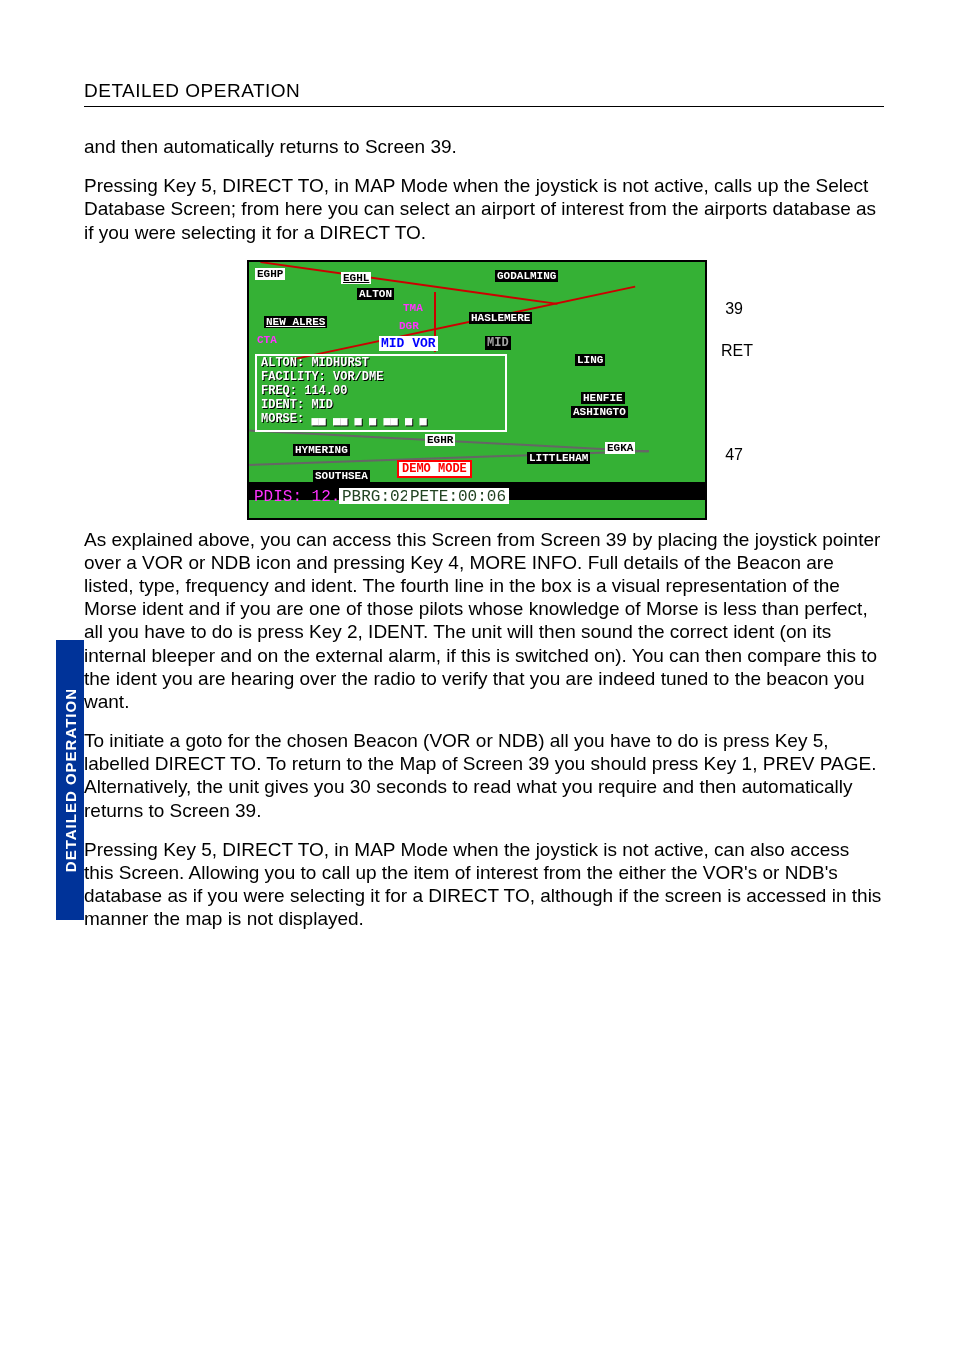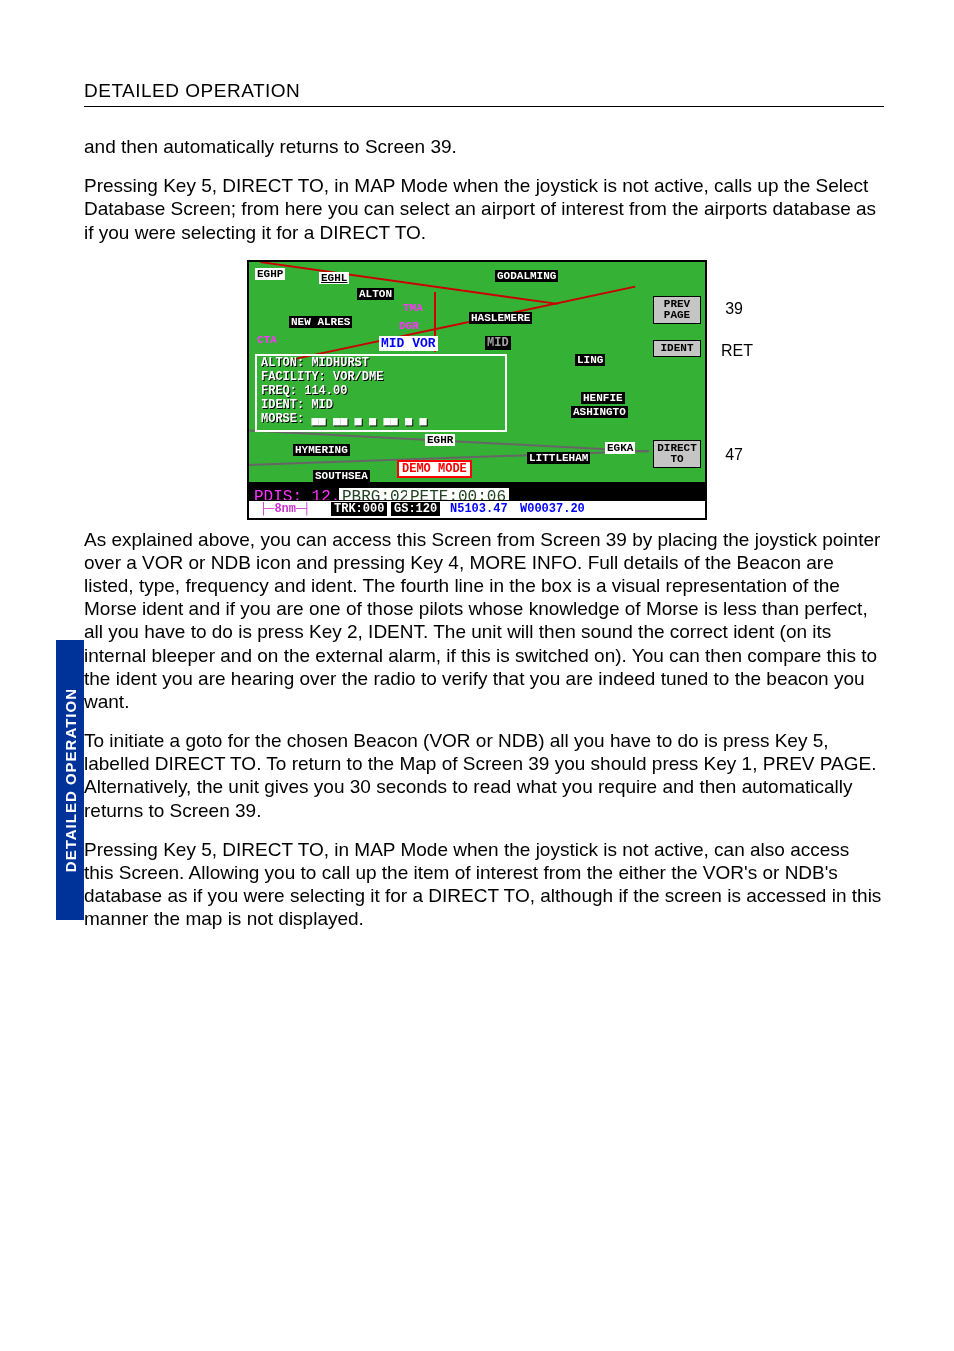--- a/index.html
+++ b/index.html
@@ -57,26 +57,26 @@
   <div class="figure-wrap" style="position:relative;">
     <div class="dev">
 
       <div class="redline" style="left:10px; top:20px; width:300px; transform:rotate(8deg);"></div>
       <div class="redline" style="left:40px; top:60px; width:350px; transform:rotate(-12deg);"></div>
       <div class="redv" style="left:185px; top:30px; height:60px;"></div>
       <div class="road" style="left:0; top:178px; width:400px; transform:rotate(3deg);"></div>
       <div class="road" style="left:0; top:195px; width:400px; transform:rotate(-2deg);"></div>
 
       <span class="chip white" style="left:6px; top:6px;">EGHP</span>
-      <span class="chip white" style="left:70px; top:10px;text-decoration:underline;">EGHL</span>
+      <span class="chip white" style="left:92px; top:10px;text-decoration:underline;">EGHL</span>
       <span class="chip" style="left:246px; top:8px;">GODALMING</span>
       <span class="chip" style="left:108px; top:26px;">ALTON</span>
       <span class="chip" style="color:#f3f; background:transparent; left:152px; top:40px;">TMA</span>
       <span class="chip" style="left:220px; top:50px;">HASLEMERE</span>
-      <span class="chip" style="left:40px; top:54px;">NEW ALRES</span>
+      <span class="chip" style="left:15px; top:54px;text-decoration:underline;">NEW ALRES</span>
       <span class="chip" style="color:#f3f; background:transparent; left:148px; top:58px;">DGR</span>
       <span class="chip" style="color:#f3f; background:transparent; left:6px; top:72px;">CTA</span>
       <span class="chip" style="left:326px; top:92px;">LING</span>
       <span class="chip" style="left:332px; top:130px;">HENFIE</span>
       <span class="chip" style="left:322px; top:144px;">ASHINGTO</span>
       <span class="chip white" style="left:176px; top:172px;">EGHR</span>
       <span class="chip white" style="left:356px; top:180px;">EGKA</span>
       <span class="chip" style="left:278px; top:190px;">LITTLEHAM</span>
       <span class="chip" style="left:44px; top:182px;">HYMERING</span>
       <span class="chip" style="left:64px; top:208px;">SOUTHSEA</span>
@@ -87,39 +87,25 @@
       <div class="infobox">
         <div class="row">ALTON: MIDHURST</div>
         <div class="row">FACILITY: VOR/DME</div>
         <div class="row">FREQ: 114.00</div>
         <div class="row">IDENT: MID</div>
         <div class="row">MORSE: ▄▄ ▄▄   ▄ ▄   ▄▄ ▄ ▄</div>
       </div>
 
       <div class="demomode">DEMO MODE</div>
 
-      <div class="softcol">
-        <div class="soft sofA"><span style="white-space:pre;">PREV
-PAGE</span></div>
-        <div class="soft sofB"><span>IDENT</span></div>
-        <div class="soft sofC"><span style="white-space:pre;">DIRECT
-TO</span></div>
-      </div>
 
       <div class="bar1">
         <span class="seg p" style="left:2px;">PDIS: 12.7</span>
         <span class="seg w" style="left:90px;">PBRG:026</span>
         <span class="seg w" style="left:158px;">PETE:00:06</span>
-      </div>
-      <div class="bar2">
-        <span class="cell" style="left:8px; color:#c3c;">├─<span>8nm</span>─┤</span>
-        <span class="cell cellk" style="left:82px;">TRK:000</span>
-        <span class="cell cellk" style="left:142px;">GS:120</span>
-        <span class="cell" style="left:198px;">N5103.47</span>
-        <span class="cell" style="left:268px;">W00037.20</span>
       </div>
     </div>
 
     <span class="outer-label" style="right:-36px; top:40px;">39</span>
     <span class="outer-label" style="right:-46px; top:82px;">RET</span>
     <span class="outer-label" style="right:-36px; top:186px;">47</span>
   </div>
 
 
   <p class="body-text">As explained above, you can access this Screen from Screen 39 by placing the joystick pointer over a VOR or NDB icon and pressing Key 4, MORE INFO.  Full details of the Beacon are listed, type, frequency and ident.  The fourth line in the box is a visual representation of the Morse ident and if you are one of those pilots whose knowledge of Morse is less than perfect, all you have to do is press Key 2, IDENT. The unit will then sound the correct ident (on its internal bleeper and on the external alarm, if this is switched on). You can then compare this to the ident you are hearing over the radio to verify that you are indeed tuned to the beacon you want.</p>

